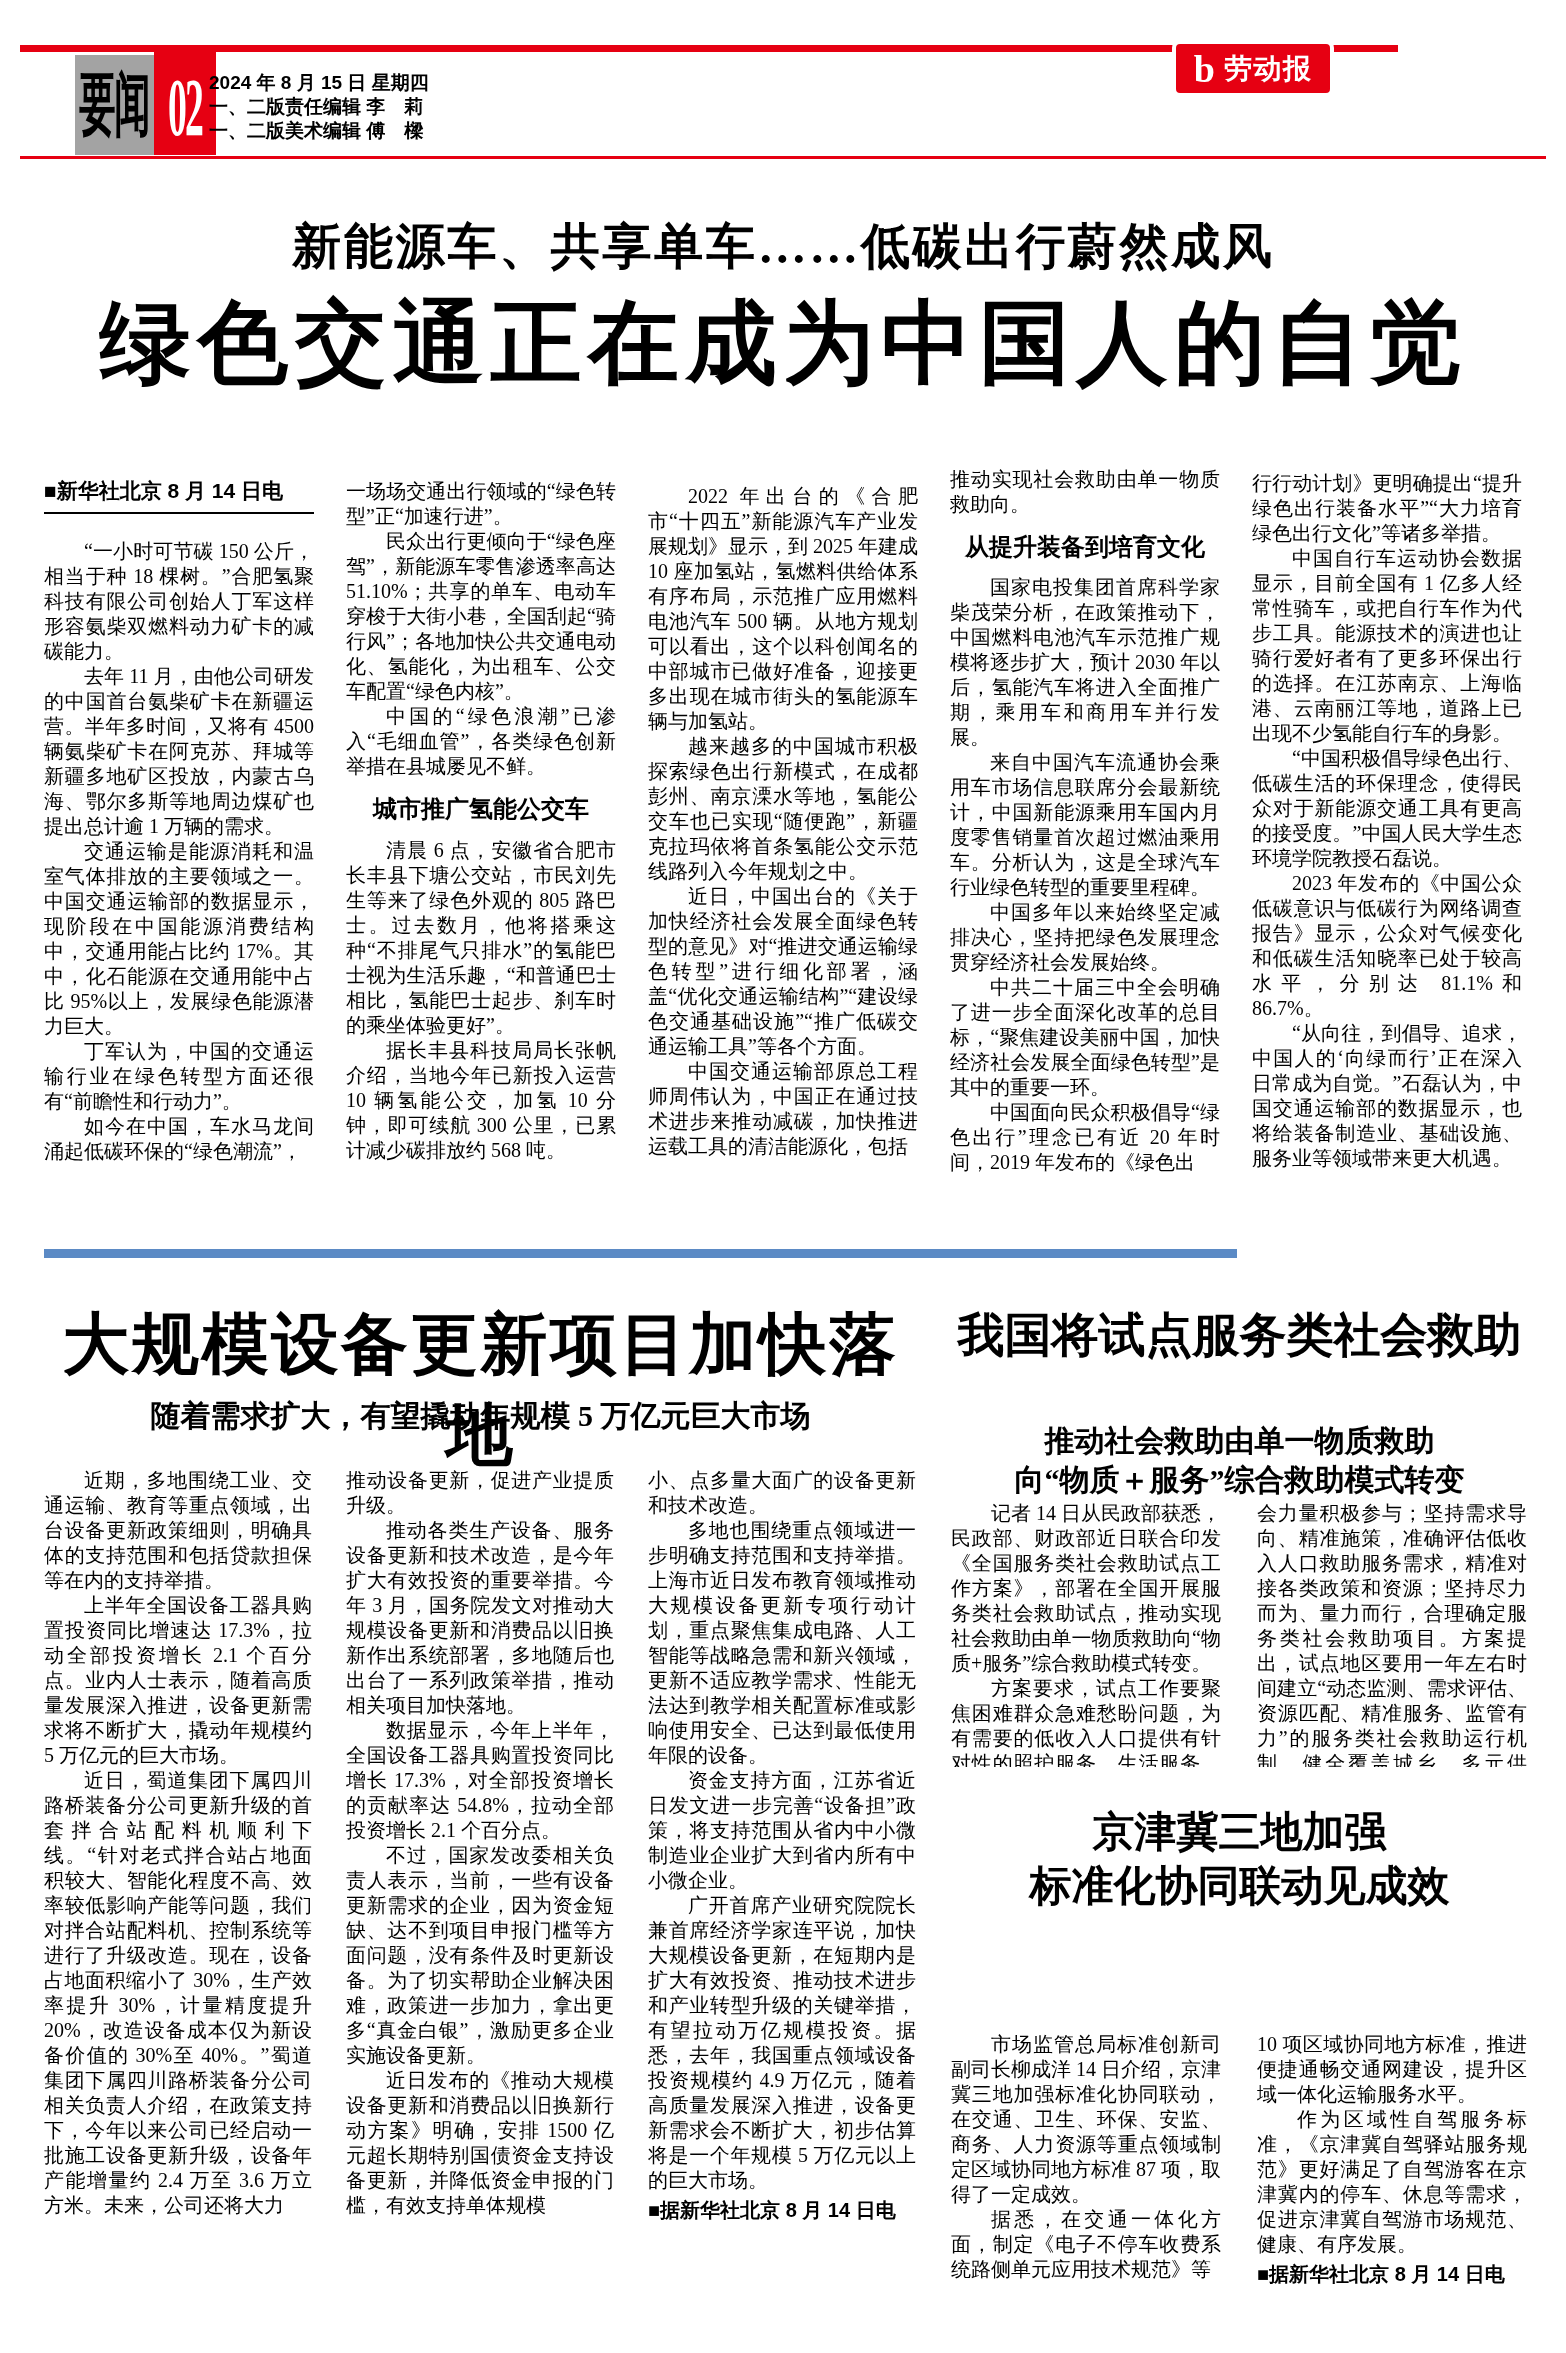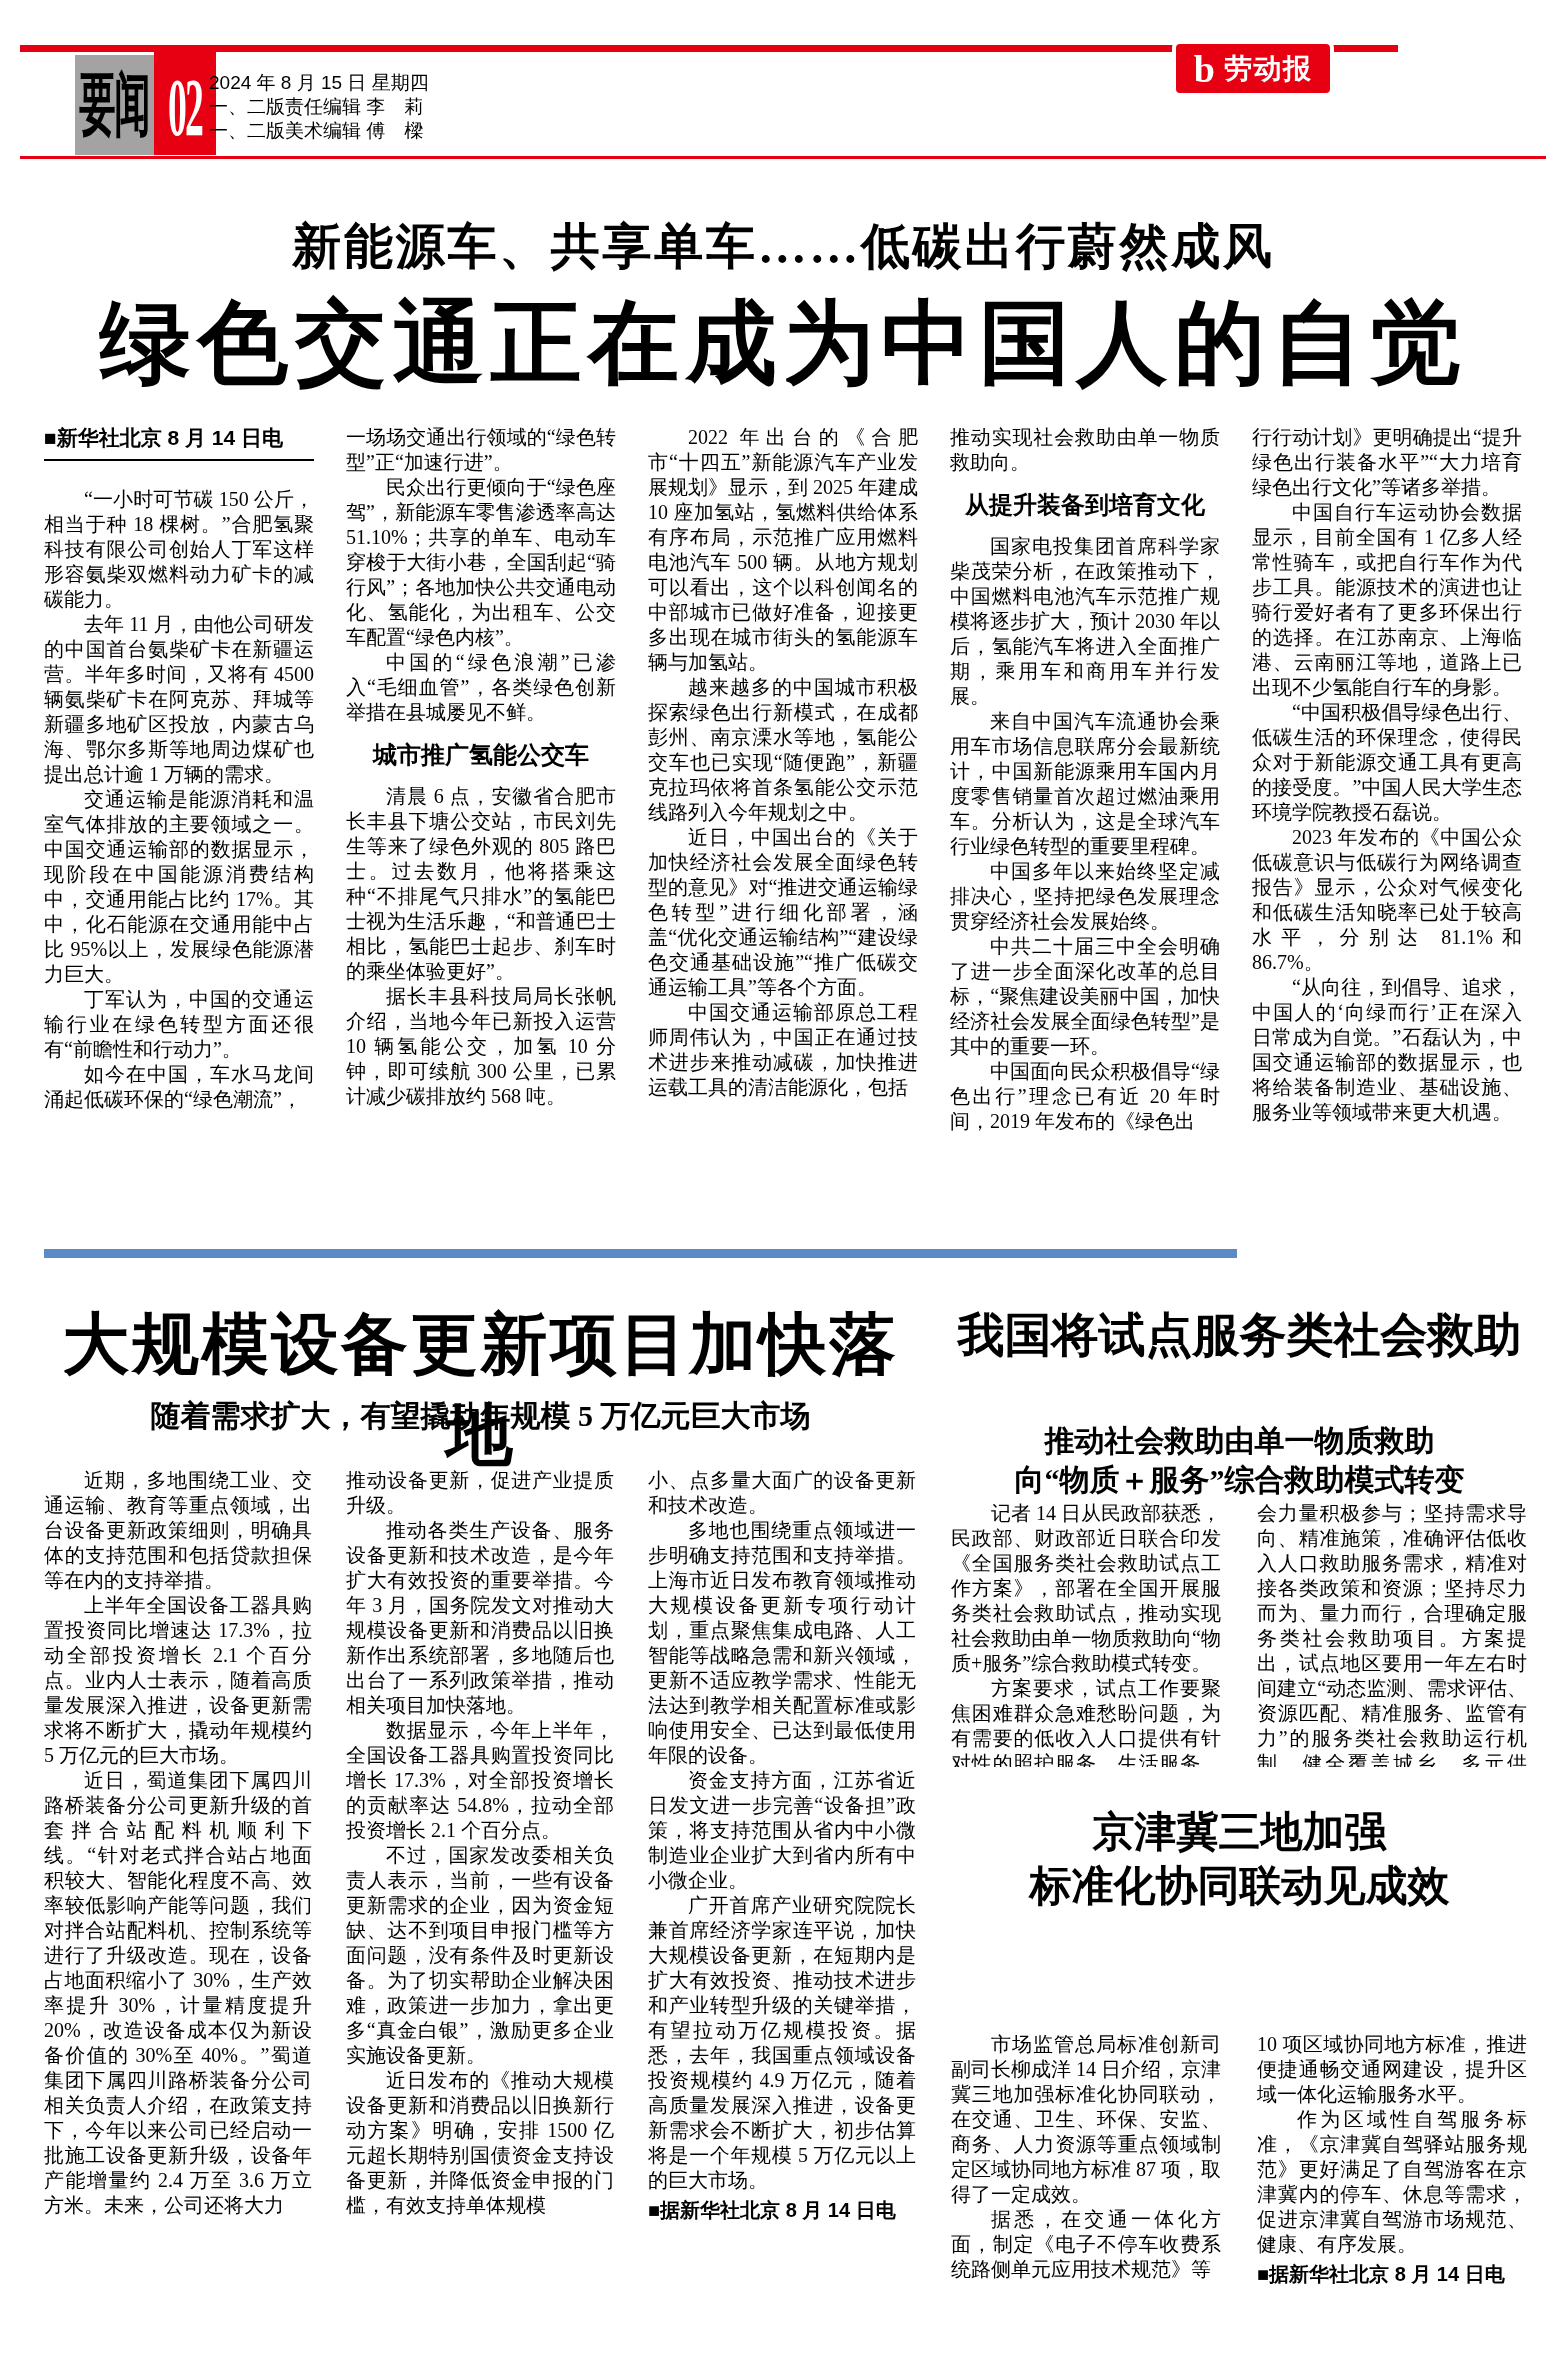--- a/index.html
+++ b/index.html
@@ -13,39 +13,39 @@
         border:4.7px solid #fff;display:flex;align-items:center;justify-content:center;gap:9.4px;color:#fff;}
   .logo-b{font-family:"Liberation Serif",serif;font-weight:bold;font-size:38px;line-height:1;}
   .logo-cn{font-family:"Liberation Serif",serif;font-weight:bold;font-size:28px;line-height:1;letter-spacing:1.3px;}
   .sectionbox{left:75px;top:55px;width:79px;height:100px;background:#a3a3a3;
         display:flex;align-items:center;justify-content:center;}
   .sectionbox span{font-size:70px;font-weight:700;transform:scaleX(.52);white-space:nowrap;letter-spacing:-2.7px;}
   .pagenobox{left:154px;top:45px;width:62px;height:110px;background:var(--red);
         display:flex;align-items:flex-end;justify-content:center;}
   .pagenobox span{color:#fff;font-weight:bold;font-size:82px;transform:scaleX(.46);letter-spacing:-4px;}
   .edition{left:209px;top:71px;width:472px;font-family:"Liberation Sans",sans-serif;
-        font-weight:400;font-size:19px;line-height:24px;}
+        font-weight:700;font-size:19px;line-height:24px;}
   .headrule{left:20px;top:156px;width:1526px;height:2.7px;background:var(--red);}
 
   
   .kicker{left:0;top:214px;width:1567px;text-align:center;font-weight:bold;font-size:49px;letter-spacing:2.7px;}
   .maintitle{left:0;top:282px;width:1567px;text-align:center;font-weight:bold;font-size:91px;letter-spacing:6.7px;}
 
   
   .cols{display:flex;}
   .col{font-size:20px;line-height:25px;text-align:justify;overflow:hidden;}
   .b-para{text-indent:2em;}
   .b-cont{text-indent:0;}
   .b-subhead{font-family:"Liberation Sans",sans-serif;font-weight:bold;font-size:24px;
         text-align:center;text-indent:0;margin:15px 0 13.5px 0;line-height:30px;}
   .b-dateline{font-family:"Liberation Sans",sans-serif;font-weight:bold;font-size:21px;text-indent:0;
         border-bottom:2.7px solid #000;padding-bottom:9.4px;margin-bottom:25.6px;}
   .b-credit{font-family:"Liberation Sans",sans-serif;font-weight:bold;font-size:20px;text-indent:0;margin-top:5.4px;}
 
-  .art1cols{left:44px;top:425px;width:1480px;height:792px;gap:32px;}
+  .art1cols{left:44px;top:425px;width:1480px;height:792px;gap:32px;align-items:center;}
   .art1cols .col{width:270px;}
 
   .bluebar{left:44px;top:1249px;width:1193px;height:9.4px;background:#5b8ac5;}
 
   
   .a2title{left:44px;top:1299px;width:873px;text-align:center;font-weight:bold;font-size:67px;letter-spacing:2.7px;}
   .a2sub{left:44px;top:1396px;width:873px;text-align:center;font-weight:bold;font-size:30px;}
   .a2cols{left:44px;top:1468px;width:873px;height:866px;gap:34px;}
   .a2cols .col{width:268px;}
 

